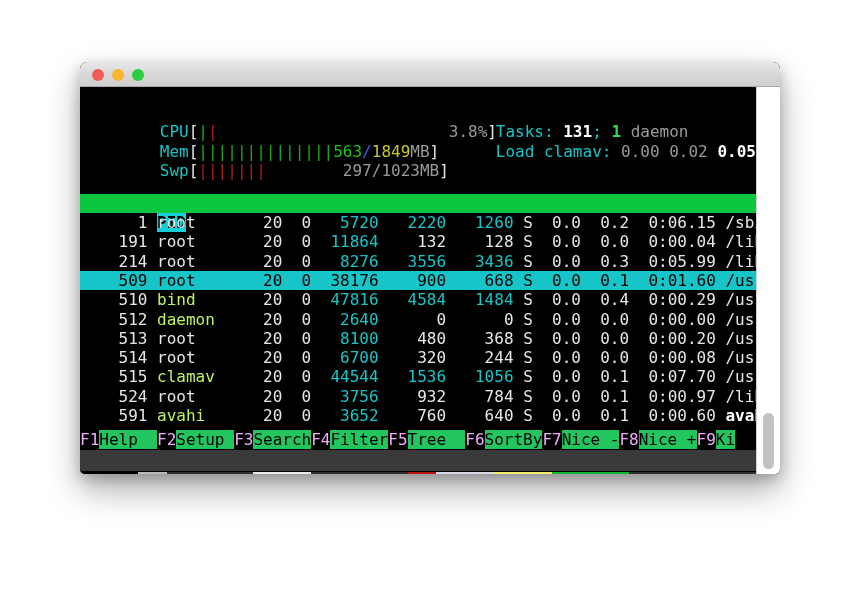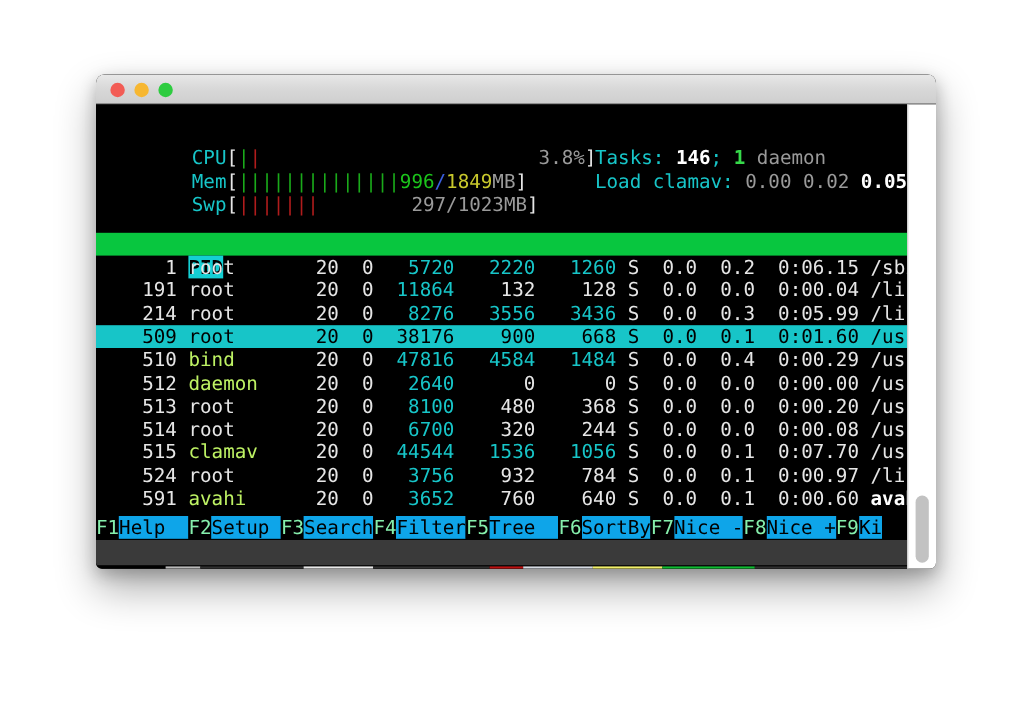--- a/index.html
+++ b/index.html
@@ -103,22 +103,22 @@
   #fnbar {
     position: absolute;
     left: 0;
     width: 676px;
     height: 20px;
     line-height: 20px;
     font-size: 16px;
     white-space: pre;
     background: #000000;
   }
-  #fnbar .fkey { color: #86efac; background: #000000; margin-top: 40px; }
-  #fnbar .flabel { color: #000000; background: #0ea5e9; }
+  #fnbar .fkey { color: #f0abfc; background: #000000; margin-top: 40px; }
+  #fnbar .flabel { color: #000000; background: #22c55e; }
 
   
   #tmuxbar {
     position: absolute;
     left: 0;
     width: 676px;
     height: 21px;
     line-height: 21px;
     font-size: 16px;
     white-space: pre;
@@ -168,29 +168,29 @@
     <div class="light" id="light-max"></div>
   </div>
 
   <div id="terminal">
 
     <div class="term-line pad" style="top:16px">
       <span class="c-cyan">CPU</span><span class="c-white">[</span><span class="bar-g">|</span><span class="bar-r">|</span><span>                        </span><span class="c-gray">3.8%</span><span class="c-white">]</span>
     </div>
 
     <div class="term-line pad" style="top:35.3px">
-      <span class="c-cyan">Mem</span><span class="c-white">[</span><span class="bar-g">||||||||||||||</span><span class="c-green">996</span><span class="c-blue">/</span><span class="c-yellow">1849</span><span class="c-gray">MB</span><span class="c-white">]</span>
+      <span class="c-cyan">Mem</span><span class="c-white">[</span><span class="bar-g">||||||||||||||</span><span class="c-green">563</span><span class="c-blue">/</span><span class="c-yellow">1849</span><span class="c-gray">MB</span><span class="c-white">]</span>
     </div>
 
     <div class="term-line pad" style="top:54.6px">
       <span class="c-cyan">Swp</span><span class="c-white">[</span><span class="bar-r">|||||||</span><span>        </span><span class="c-gray">297/1023MB</span><span class="c-white">]</span>
     </div>
 
     <div class="term-line" style="top:16px; left:358px; width:320px;">
-      <span class="c-cyan">Tasks: </span><span class="b">146</span><span class="c-cyan">; </span><span class="b-green">1</span><span class="c-gray"> daemon</span>
+      <span class="c-cyan">Tasks: </span><span class="b">131</span><span class="c-cyan">; </span><span class="b-green">1</span><span class="c-gray"> daemon</span>
     </div>
 
     <div class="term-line" style="top:35.3px; left:358px; width:340px;">
       <span class="c-cyan">Load clamav: </span><span class="c-gray">0.00</span><span> </span><span class="c-gray">0.02</span><span> </span><span class="b">0.05</span>
     </div>
 
 
     <div class="term-line" id="hdr-row" style="top:107px">
       <span>  </span><span class="sortcol">PID</span><span> USER        </span><span>PRI</span><span>  </span><span>NI</span><span>   </span><span>VIRT</span><span>    </span><span>RES</span><span>    </span><span>SHR</span><span> </span><span>S</span><span> </span><span>CPU%</span><span> </span><span>MEM%</span><span>   </span><span>TIME+</span>
     </div>

